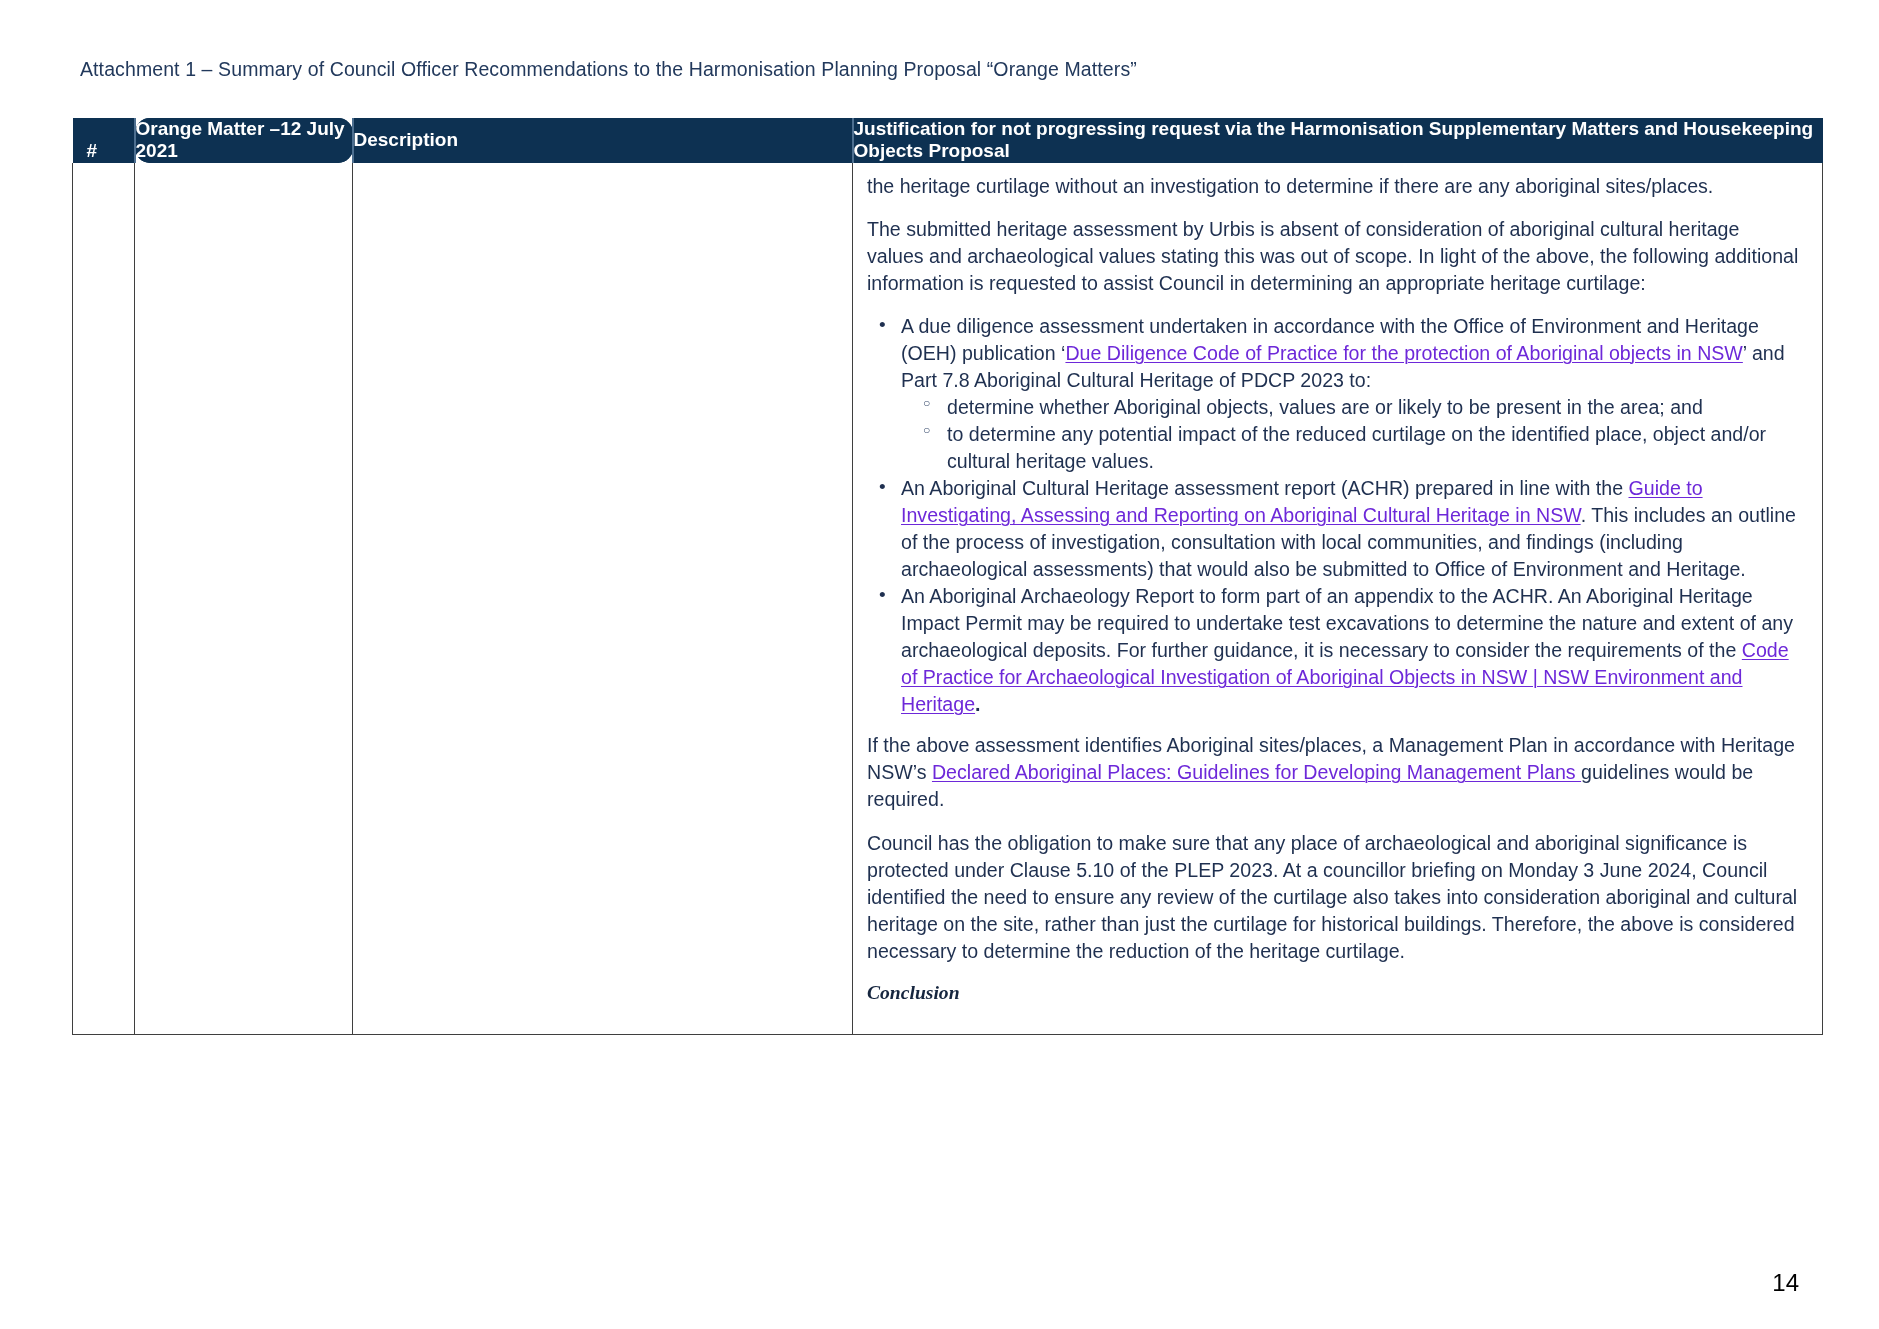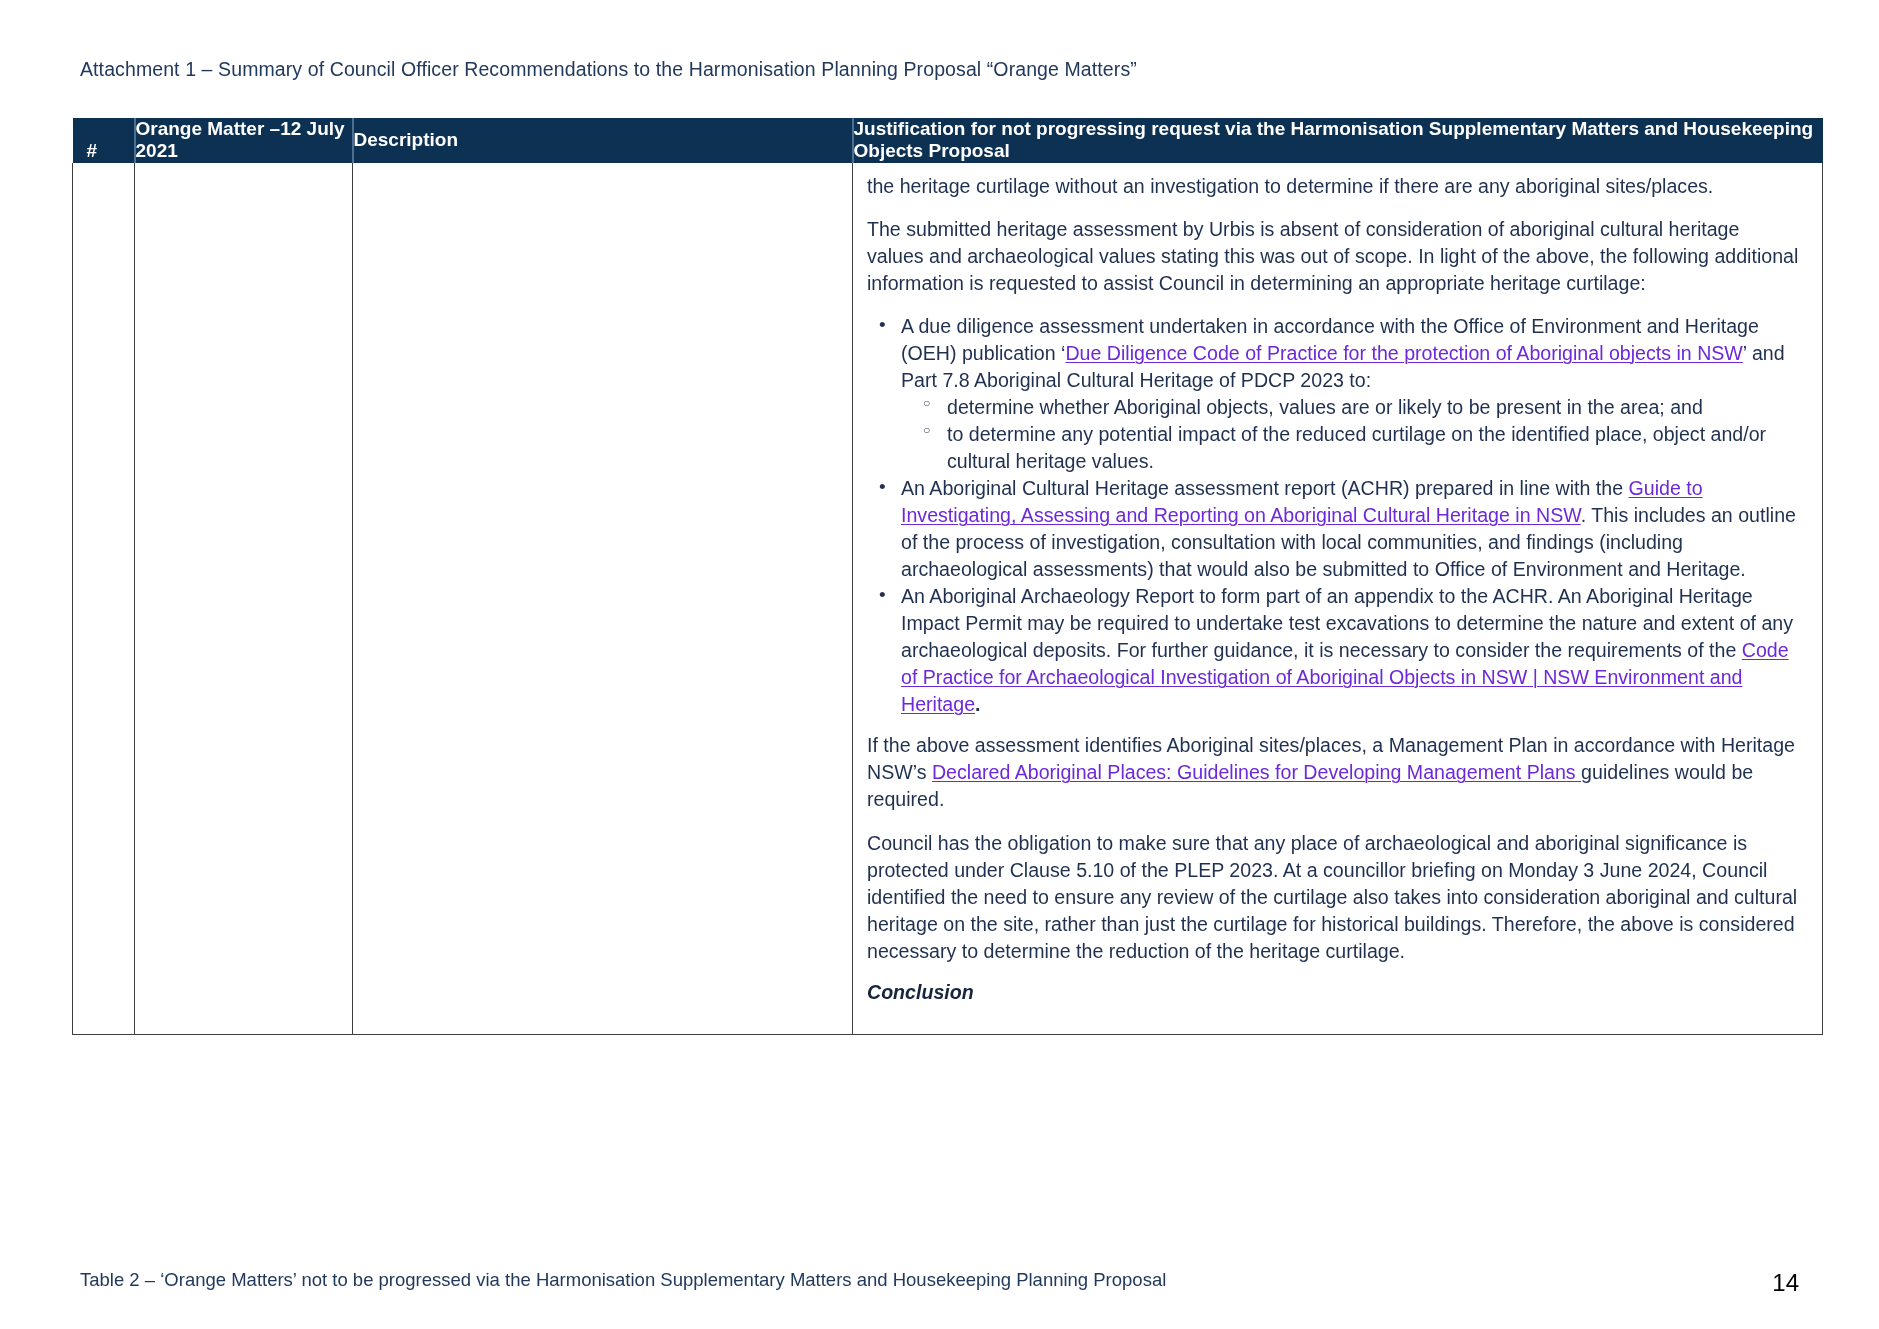--- a/index.html
+++ b/index.html
@@ -66,21 +66,21 @@
     border-right: 2px solid #4d6f90;
     box-sizing: border-box;
   }
   thead th:last-child {
     border-right: none;
   }
   thead th.col-num {
     padding-left: 14px;
     vertical-align: bottom;
   }
-  thead th.col-matter { vertical-align: top; }
+  thead th.col-matter { vertical-align: top; border-radius: 15px; }
   thead th.col-desc { vertical-align: middle; }
   thead th.col-just { vertical-align: top; }
 
   tbody td {
     border-left: 1.6px solid #3f3f3f;
     border-right: 1.6px solid #3f3f3f;
     border-bottom: 1.6px solid #3f3f3f;
     background: #ffffff;
     box-sizing: border-box;
   }
@@ -147,20 +147,21 @@
     text-decoration-thickness: 1px;
     text-underline-offset: 2px;
     cursor: pointer;
   }
   .conclusion {
     font-weight: bold;
     font-style: italic;
     font-size: 19.6px;
     color: #16263f;
     margin: 2px 0 0 0;
+    font-family: Liberation Serif, serif;
   }
   .bold-dot { font-weight: bold; }
 
   
   .footer-left {
     position: absolute;
     left: 80px;
     top: 1269px;
     font-size: 18.5px;
     color: #22395c;
@@ -231,17 +232,16 @@
 
               <p class="conclusion">Conclusion</p>
 
             </div>
           </td>
         </tr>
       </tbody>
     </table>
   </div>
 
-  <div class="footer-left">Table 2 – ‘Orange Matters’ not to be progressed via the Harmonisation Supplementary Matters and Housekeeping Planning Proposal</div>
 
   <div class="footer-page">14</div>
 
 </div>
 
 </body></html>

